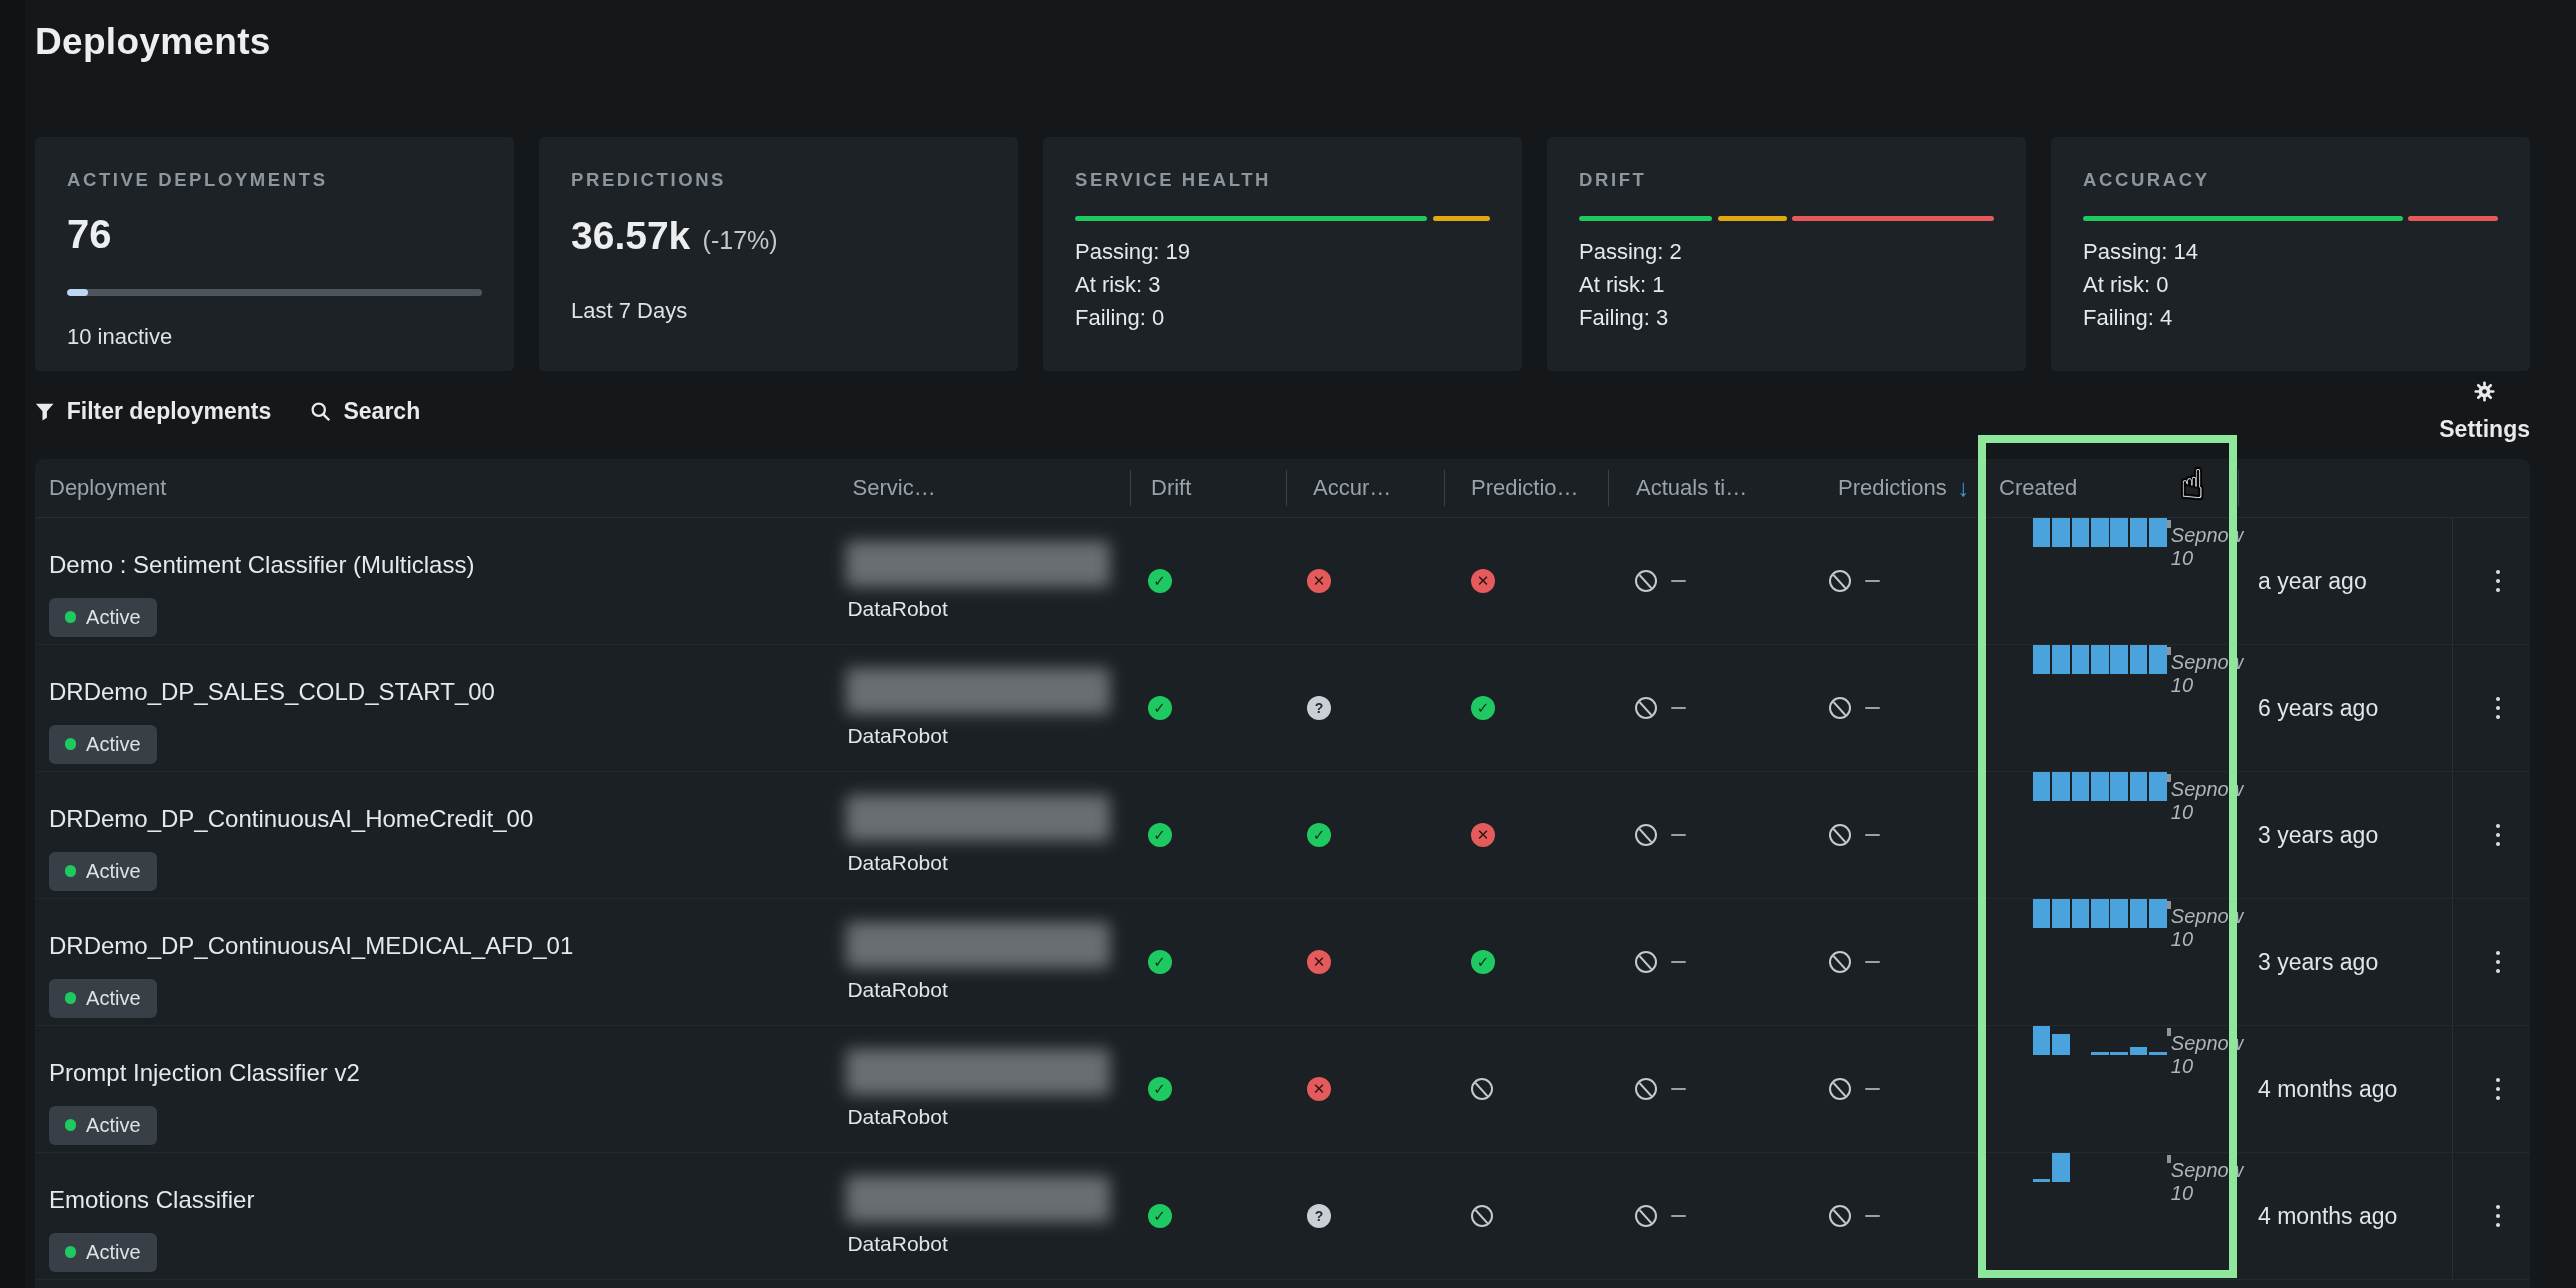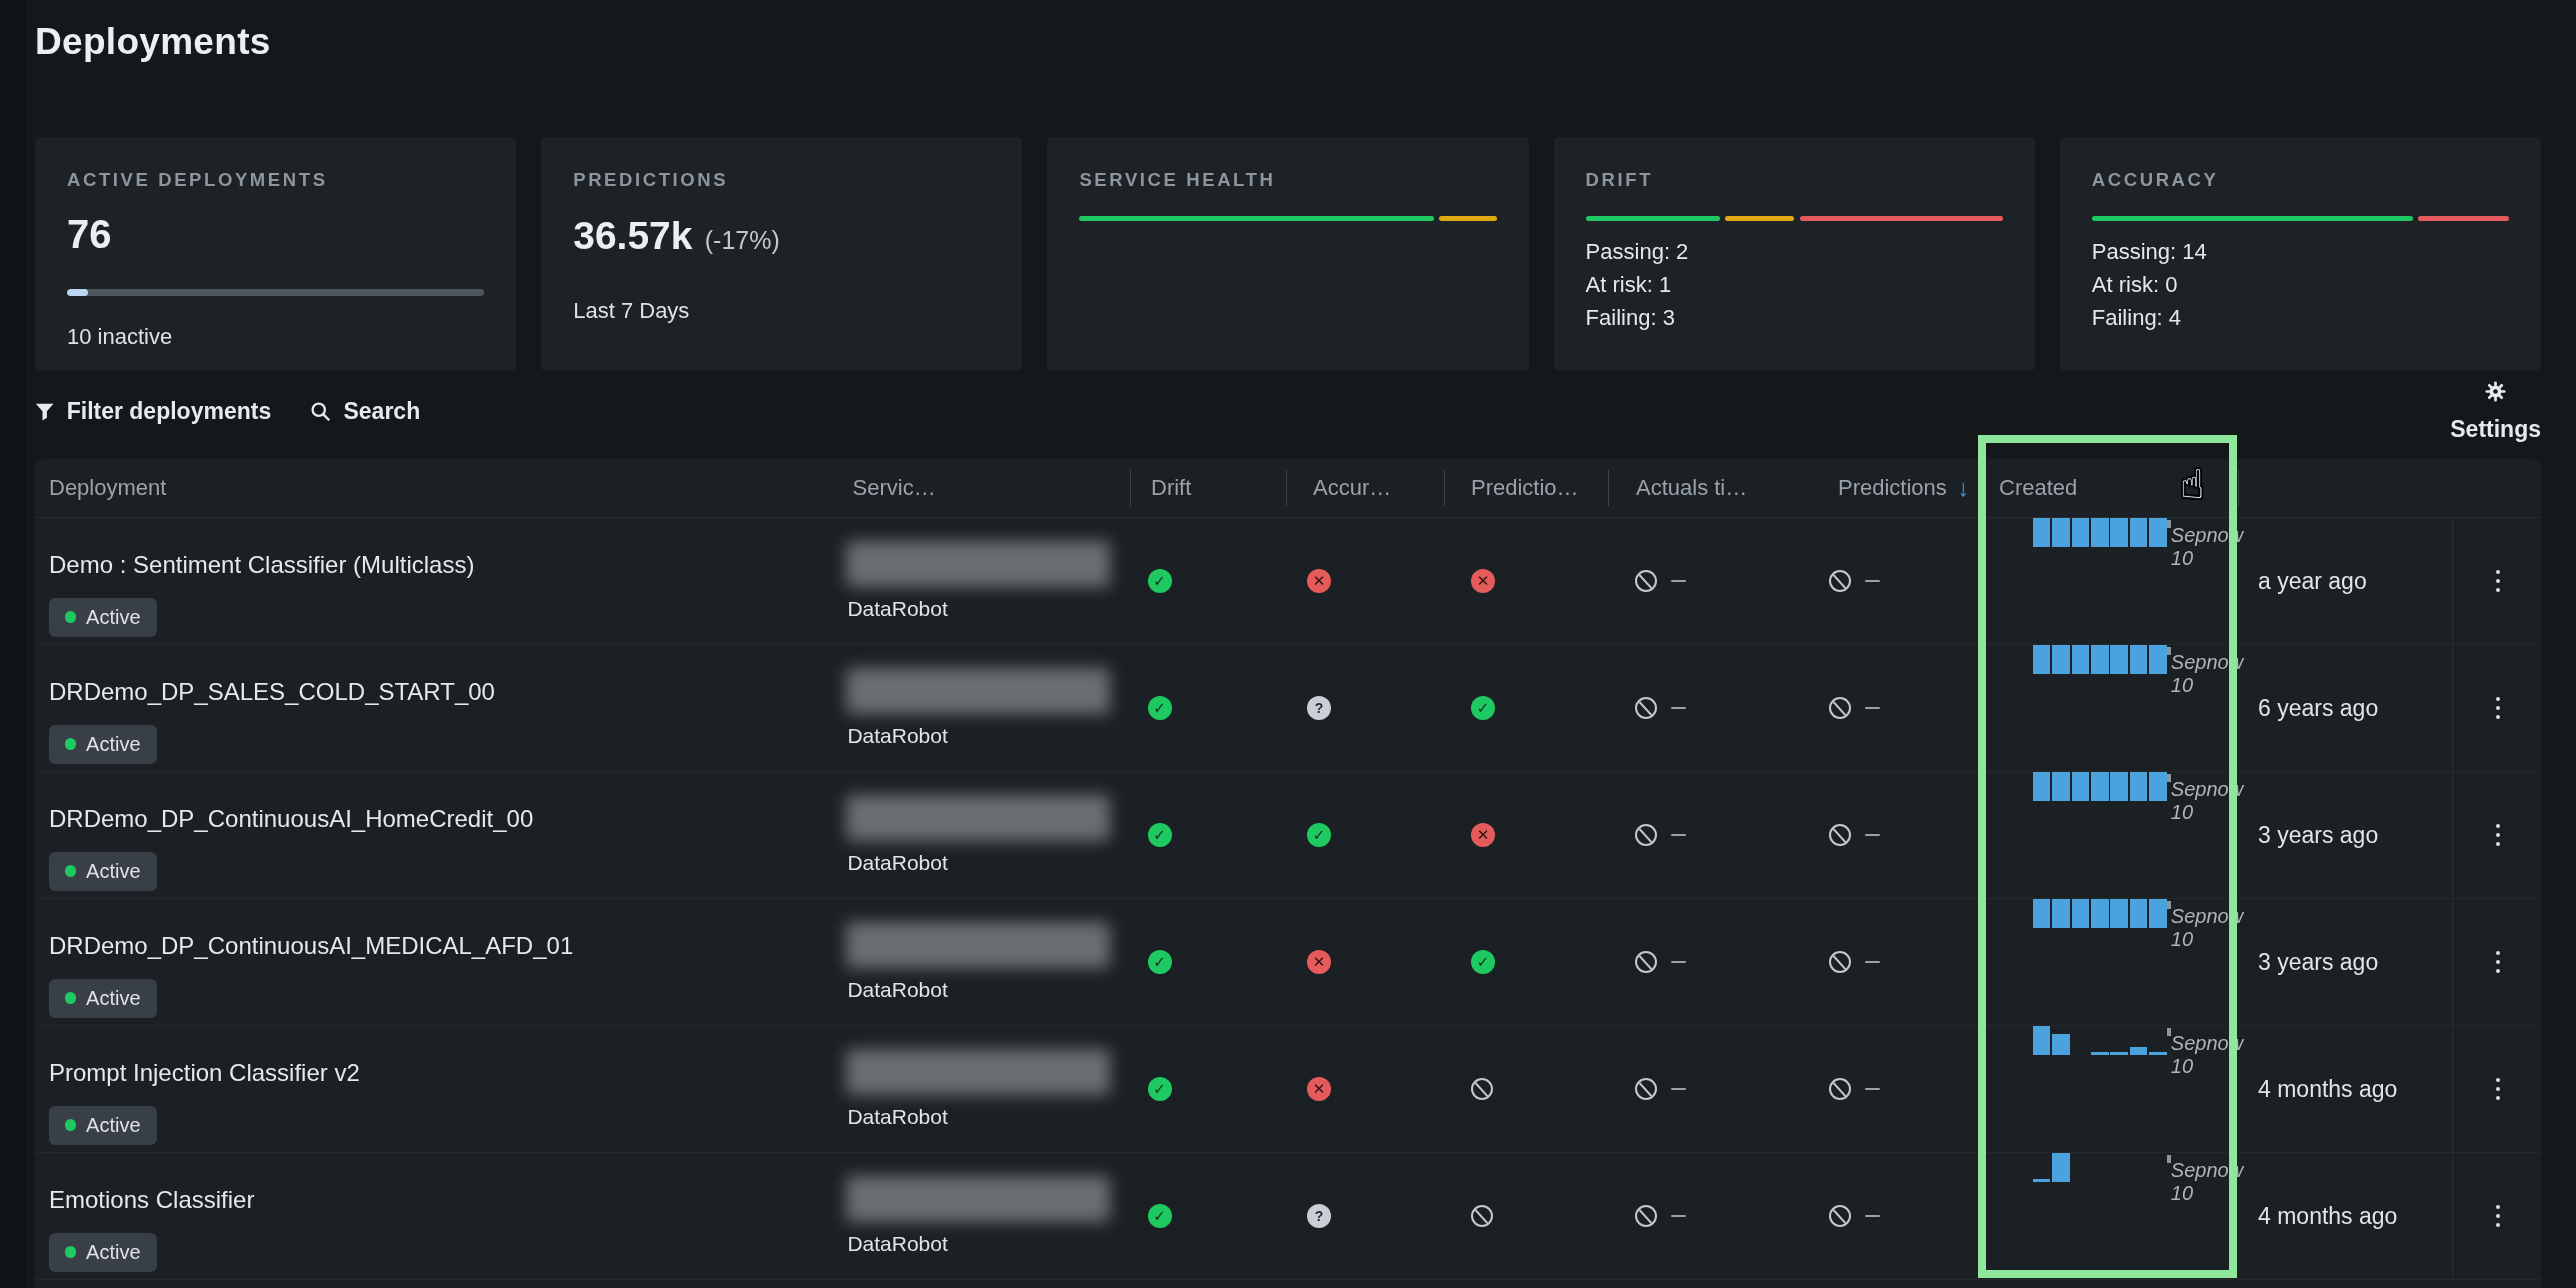--- a/index.html
+++ b/index.html
@@ -5,21 +5,21 @@
   * { margin:0; padding:0; box-sizing:border-box; }
   html,body { width:2576px; height:1288px; }
   body {
     position:relative;
     background:#14181b;
     color:#e6e9eb;
     font-family:"Liberation Sans","DejaVu Sans",sans-serif;
     overflow:hidden;
   }
   .left-strip { position:absolute; left:0; top:0; width:25px; height:100%; background:#0f1316; }
-  .page { position:absolute; left:0; top:0; width:100%; padding:21px 35px 0 35px; }
+  .page { position:absolute; left:0; top:0; width:100%; padding:21px 46px 0 35px; }
 
   h1.page-title { font-size:37px; font-weight:700; color:#eceef0; letter-spacing:0.3px; line-height:42px; }
 
   
   .cards { display:flex; gap:25px; margin-top:74px; height:234px; }
   .card { flex:1; background:#1d2227; border-radius:5.3px; padding:32px 32px; }
   .card-label { font-size:18.5px; font-weight:700; letter-spacing:2.6px; color:#8d959d; }
   .big-num { font-size:40px; font-weight:700; color:#eceef0; }
   .card .num-row { margin-top:23px; display:flex; align-items:baseline; gap:12.3px; }
   .delta { font-size:25px; color:#c2c8cd; font-weight:400; }
@@ -110,20 +110,25 @@
       </div>
       <div class="card-footer" style="margin-top:40px;">Last 7 Days</div>
     </section>
 
     <section class="card">
       <div class="card-label">SERVICE HEALTH</div>
       <div class="segbar">
           <div class="seg" style="width: 86%; background: rgb(31, 201, 97);"></div>
           <div class="seg" style="width: 14%; background: rgb(223, 169, 15);"></div>
         </div>
+      <div class="health-lines">
+        <div class="health-line">Passing: 19</div>
+        <div class="health-line">At risk: 3</div>
+        <div class="health-line">Failing: 0</div>
+      </div>
     </section>
 
     <section class="card">
       <div class="card-label">DRIFT</div>
       <div class="segbar">
           <div class="seg" style="width: 33%; background: rgb(31, 201, 97);"></div>
           <div class="seg" style="width: 17%; background: rgb(223, 169, 15);"></div>
           <div class="seg" style="width: 50%; background: rgb(229, 91, 91);"></div>
         </div>
       <div class="health-lines">

